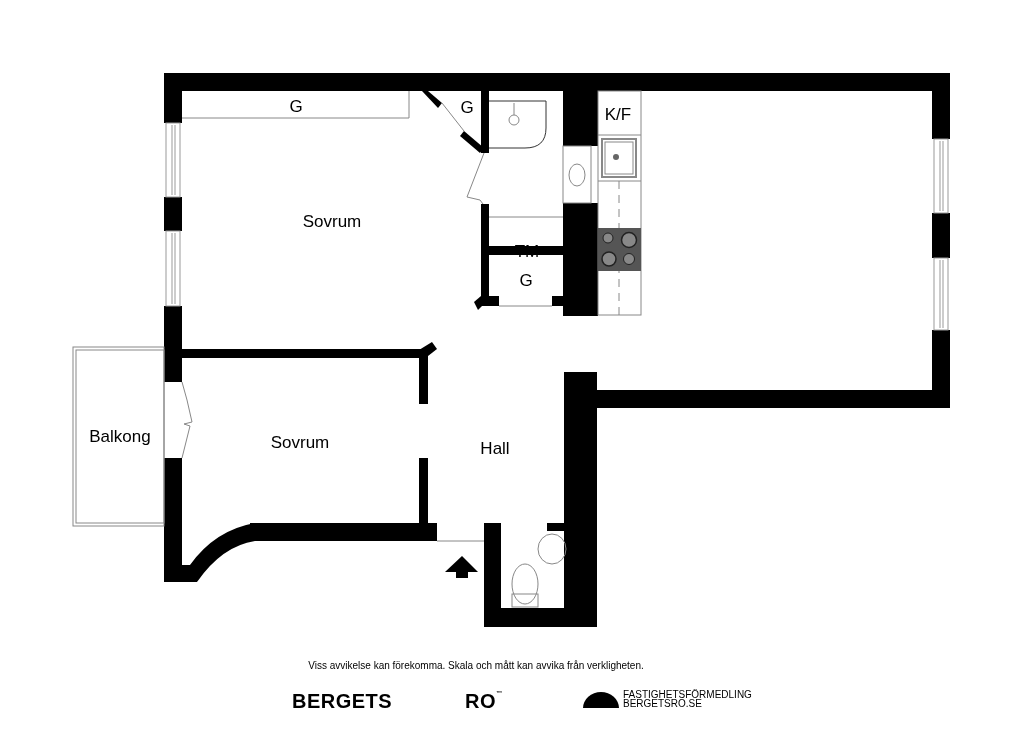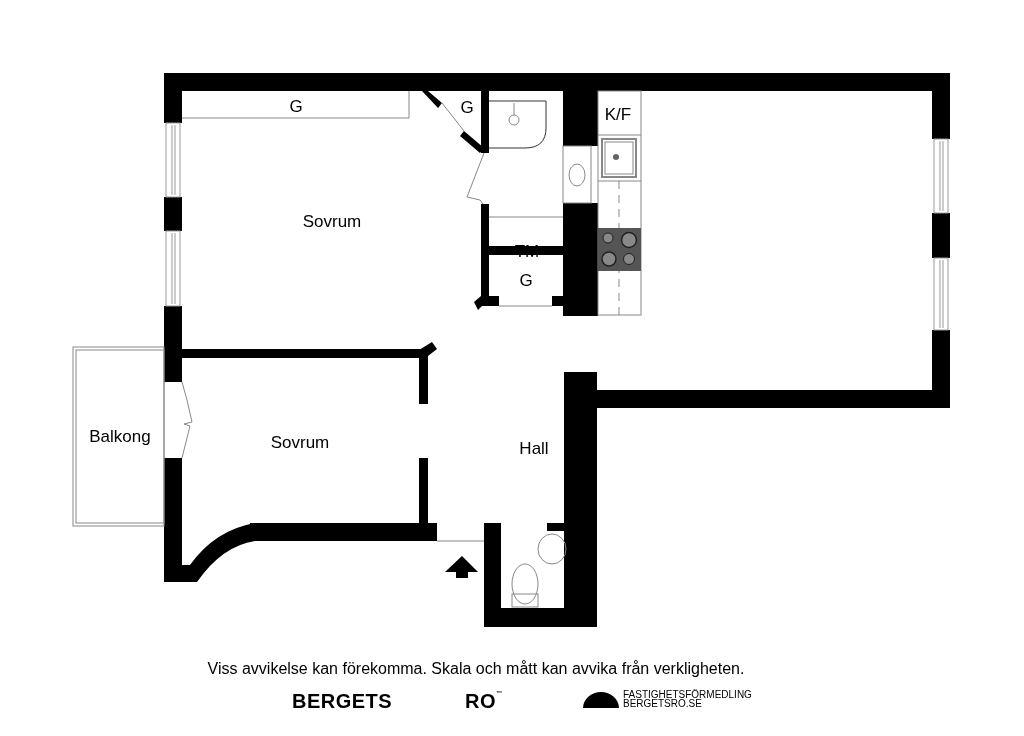--- a/index.html
+++ b/index.html
@@ -1,20 +1,20 @@
 <!DOCTYPE html>
 <html><head>
 <meta charset="utf-8">
 <style>
   html, body { margin: 0; padding: 0; background: #ffffff; }
   body { width: 1024px; height: 736px; position: relative; overflow: hidden;
          font-family: "Liberation Sans", sans-serif; color: #000; }
   #plan { position: absolute; left: 0; top: 0; }
   .room-label { position: absolute; font-size: 17px; line-height: 1; white-space: nowrap; transform: translate(-50%, -50%); }
-  .disclaimer { position: absolute; left: 0; width: 952px; top: 660px; text-align: center; font-size: 16px; }
+  .disclaimer { position: absolute; left: 0; width: 952px; top: 660px; text-align: center; font-size: 10px; }
   .brand { position: absolute; top: 690px; font-size: 20px; letter-spacing: 0.5px; font-weight: bold; }
   .brand-tm { font-size: 6px; vertical-align: top; }
   .agency { position: absolute; left: 583px; top: 690px; display: flex; align-items: center; }
   .agency-lines { font-size: 10px; line-height: 9px; margin-left: 4px; }
 </style>
 </head>
 <body>
 
 <svg id="plan" width="1024" height="736" viewBox="0 0 1024 736">
   <g fill="#000">
@@ -119,21 +119,21 @@
 </svg>
 
 <div class="room-label" style="left:296px;top:106px;">G</div>
 <div class="room-label" style="left:467px;top:107px;">G</div>
 <div class="room-label" style="left:618px;top:114px;text-align:right;">K/F</div>
 <div class="room-label" style="left:332px;top:221px;">Sovrum</div>
 <div class="room-label" style="left:527px;top:235px;margin-top:16px;">TM</div>
 <div class="room-label" style="left:526px;top:280px;">G</div>
 <div class="room-label" style="left:120px;top:436px;">Balkong</div>
 <div class="room-label" style="left:300px;top:442px;">Sovrum</div>
-<div class="room-label" style="left:495px;top:448px;margin-left:39px;">Hall</div>
+<div class="room-label" style="left:495px;top:448px;">Hall</div>
 
 <div class="disclaimer">Viss avvikelse kan förekomma. Skala och mått kan avvika från verkligheten.</div>
 <div class="brand" style="left:292px;">BERGETS</div>
 <div class="brand" style="left:465px;"><span>RO</span><span class="brand-tm">™</span></div>
 <div class="agency">
   <svg width="36" height="18" viewBox="0 0 36 18">
       <path d="M0,18 A18,16 0 0 1 36,18 Z" fill="#000"></path>
     </svg>
   <div class="agency-lines">
     <div>FASTIGHETSFÖRMEDLING</div>

